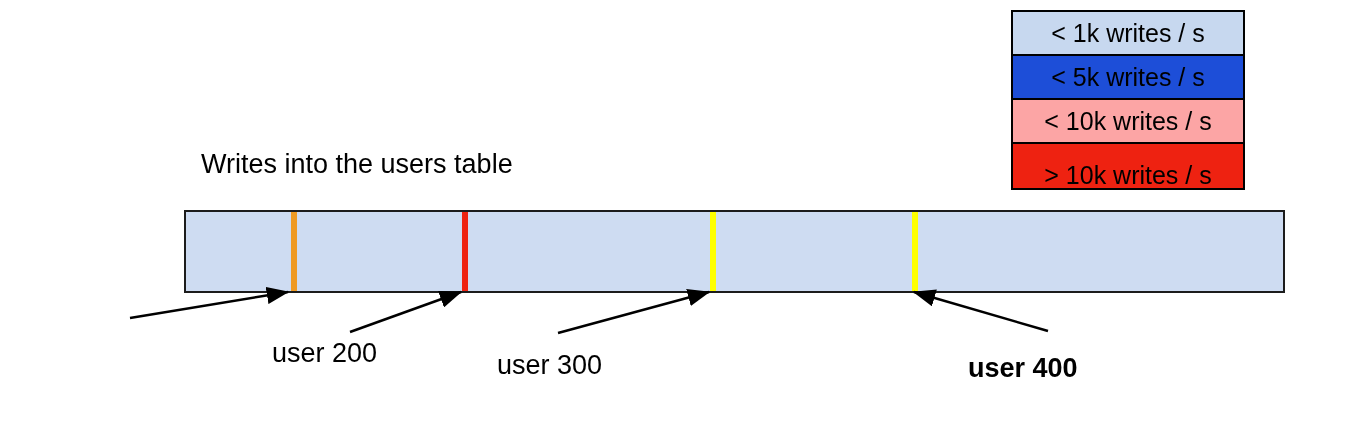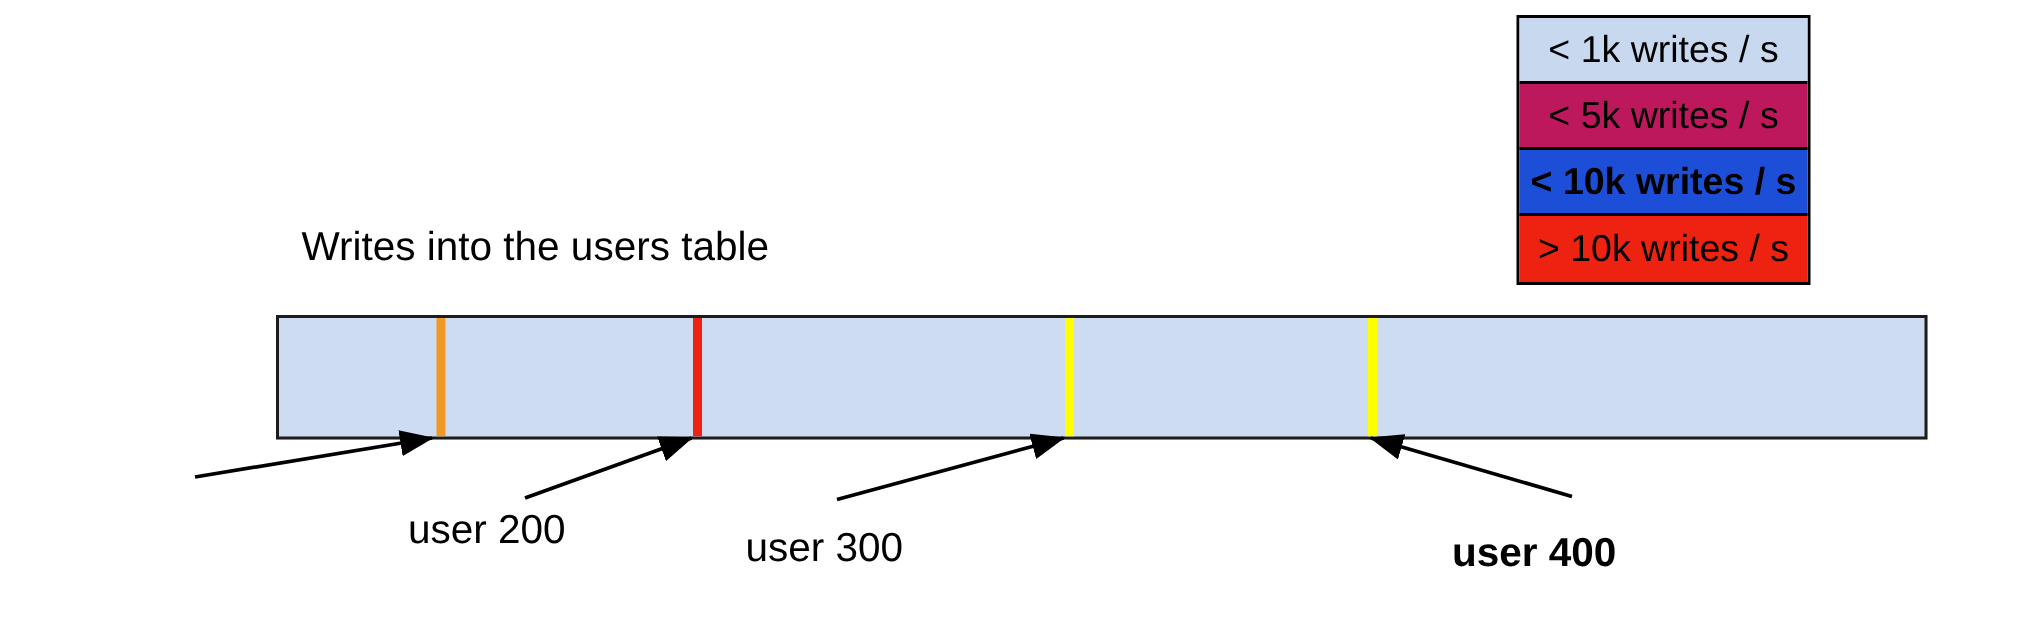--- a/index.html
+++ b/index.html
@@ -22,21 +22,21 @@
     left: 0; top: 0;
     width: 1350px;
     height: 422px;
   }
 
   
   .legend {
     position: absolute;
     left: 1011px;
     top: 10px;
-    width: 196px;
+    width: 234px;
     border: 2px solid #000000;
     box-sizing: border-box;
     background: #ffffff;
   }
   .legend-row {
     height: 44px;
     box-sizing: border-box;
     border-bottom: 2px solid #000000;
     display: flex;
     align-items: center;
@@ -95,27 +95,27 @@
 </style>
 </head>
 <body style="background: rgb(255, 255, 255);">
 
 <div id="diagram-root">
 
   <div class="legend">
     <div class="legend-row" style="background: rgb(199, 216, 239);">
       <span>&lt; 1k writes / s</span>
     </div>
-    <div class="legend-row" style="background: #be185d;">
+    <div class="legend-row" style="background: #1d4ed8;">
       <span>&lt; 5k writes / s</span>
     </div>
-    <div class="legend-row" style="background: #1d4ed8; font-weight: bold;">
+    <div class="legend-row" style="background: #fca5a5;">
       <span>&lt; 10k writes / s</span>
     </div>
-    <div class="legend-row" style="background: rgb(238, 34, 17);">
+    <div class="legend-row" style="background: rgb(238, 34, 17); align-items: flex-end;">
       <span>&gt; 10k writes / s</span>
     </div>
   </div>
 
   <div class="chart-title">Writes into the users table</div>
 
   <div class="bar" style="background: rgb(206, 220, 242); border-color: rgb(28, 28, 28);">
     <div class="bar-marker" style="background: rgb(239, 154, 35); left: 9.6%;"></div>
     <div class="bar-marker" style="background: rgb(238, 34, 17); left: 25.2%;"></div>
     <div class="bar-marker" style="background: rgb(255, 255, 0); left: 47.8%;"></div>

